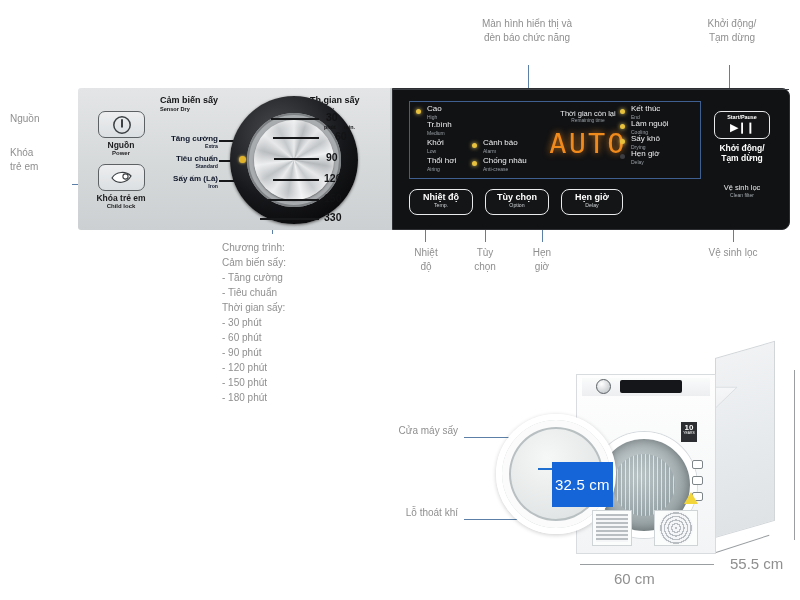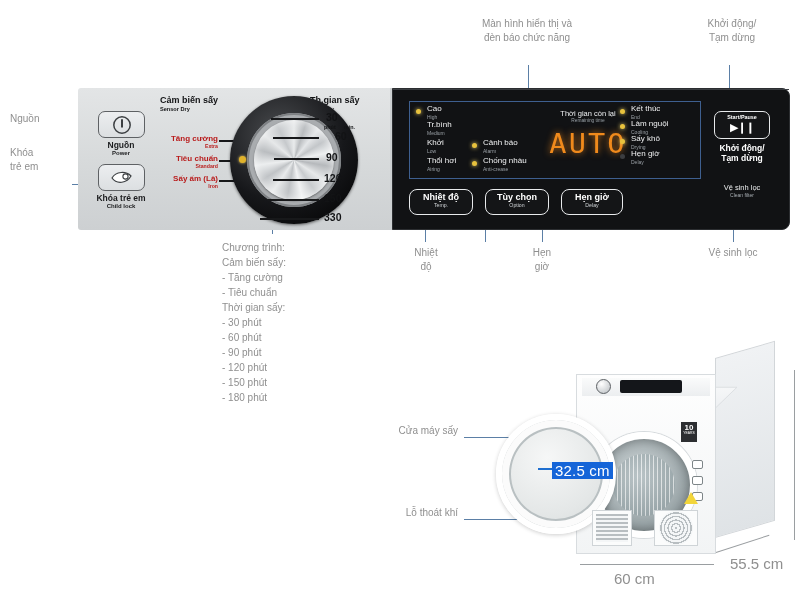--- a/index.html
+++ b/index.html
@@ -101,21 +101,21 @@
     position: absolute; left: 9px; top: 60px;
     width: 7px; height: 7px; border-radius: 50%;
     background: #e0b22a;
     box-shadow: 0 0 3px #f0cf6a;
   }
 
   .hdr { position: absolute; text-align: left; color: #121315; }
   .hdr .vi { font-size: 9px; font-weight: bold; display:block; line-height:1.1;}
   .hdr .en { font-size: 5.6px; font-weight: bold; display:block; line-height:1.3;}
 
-  .prog { position: absolute; text-align: right; color: #b91c1c; }
+  .prog { position: absolute; text-align: right; color: #0f172a; }
   .prog .vi { font-size: 8px; font-weight: bold; display:block; line-height:1.05;}
   .prog .en { font-size: 5.2px; font-weight: bold; display:block; line-height:1.2;}
   .prog-dash { position: absolute; height: 1.6px; background: #17181a; }
 
   .tick { position: absolute; height: 1.8px; background: #17181a; }
   .tnum { position: absolute; font-size: 10.5px; font-weight: bold; color:#121315; }
   .tunit{ position: absolute; font-size: 5.4px; font-weight: bold; color:#121315; }
 
   
   .disp-box {
@@ -252,21 +252,21 @@
   .badge10 .b-txt{ font-size:3.4px; }
 
   .dim-line { position:absolute; background:#9a9ea1; }
   .dim-line.v { width:1px; }
   .dim-line.h { height:1px; }
   .dim-txt { position:absolute; color:#8f8f8f; font-size:15px; }
 
   .hl-32 {
     position:absolute; left:56px; top:110px;
     background:#1565d8; color:#fff; font-size:15px;
-    padding:0 3px; letter-spacing:.2px;
+    padding:14px 3px; letter-spacing:.2px;
   }
   .blue-arrow { position:absolute; left:42px; top:116px; width:52px; height:2px; background:#1f6fd0; }
   .blue-arrow::after{
     content:""; position:absolute; right:-1px; top:-3px;
     border-left:7px solid #1f6fd0; border-top:4px solid transparent; border-bottom:4px solid transparent;
   }
 </style>
 </head>
 <body>
 
@@ -297,20 +297,22 @@
    - 90 phút
    - 120 phút
    - 150 phút
    - 180 phút</div>
   <div class="cline v" style="left:272px; top:152px; height:82px;"></div>
 
   <div class="callout ctr" style="left:398px; top:246px; width:56px;">Nhiệt
 độ</div>
   <div class="cline v" style="left:425px; top:222px; height:20px;"></div>
 
+  <div class="callout ctr" style="left:456px; top:246px; width:58px;">Tùy
+chọn</div>
   <div class="cline v" style="left:485px; top:222px; height:20px;"></div>
 
   <div class="callout ctr" style="left:514px; top:246px; width:56px;">Hẹn
 giờ</div>
   <div class="cline v" style="left:542px; top:222px; height:20px;"></div>
 
   <div class="callout ctr" style="left:668px; top:246px; width:130px;">Vệ sinh lọc</div>
   <div class="cline v" style="left:733px; top:222px; height:20px;"></div>
 
   <div class="callout rt" style="left:330px; top:424px; width:128px;">Cửa máy sấy</div>

